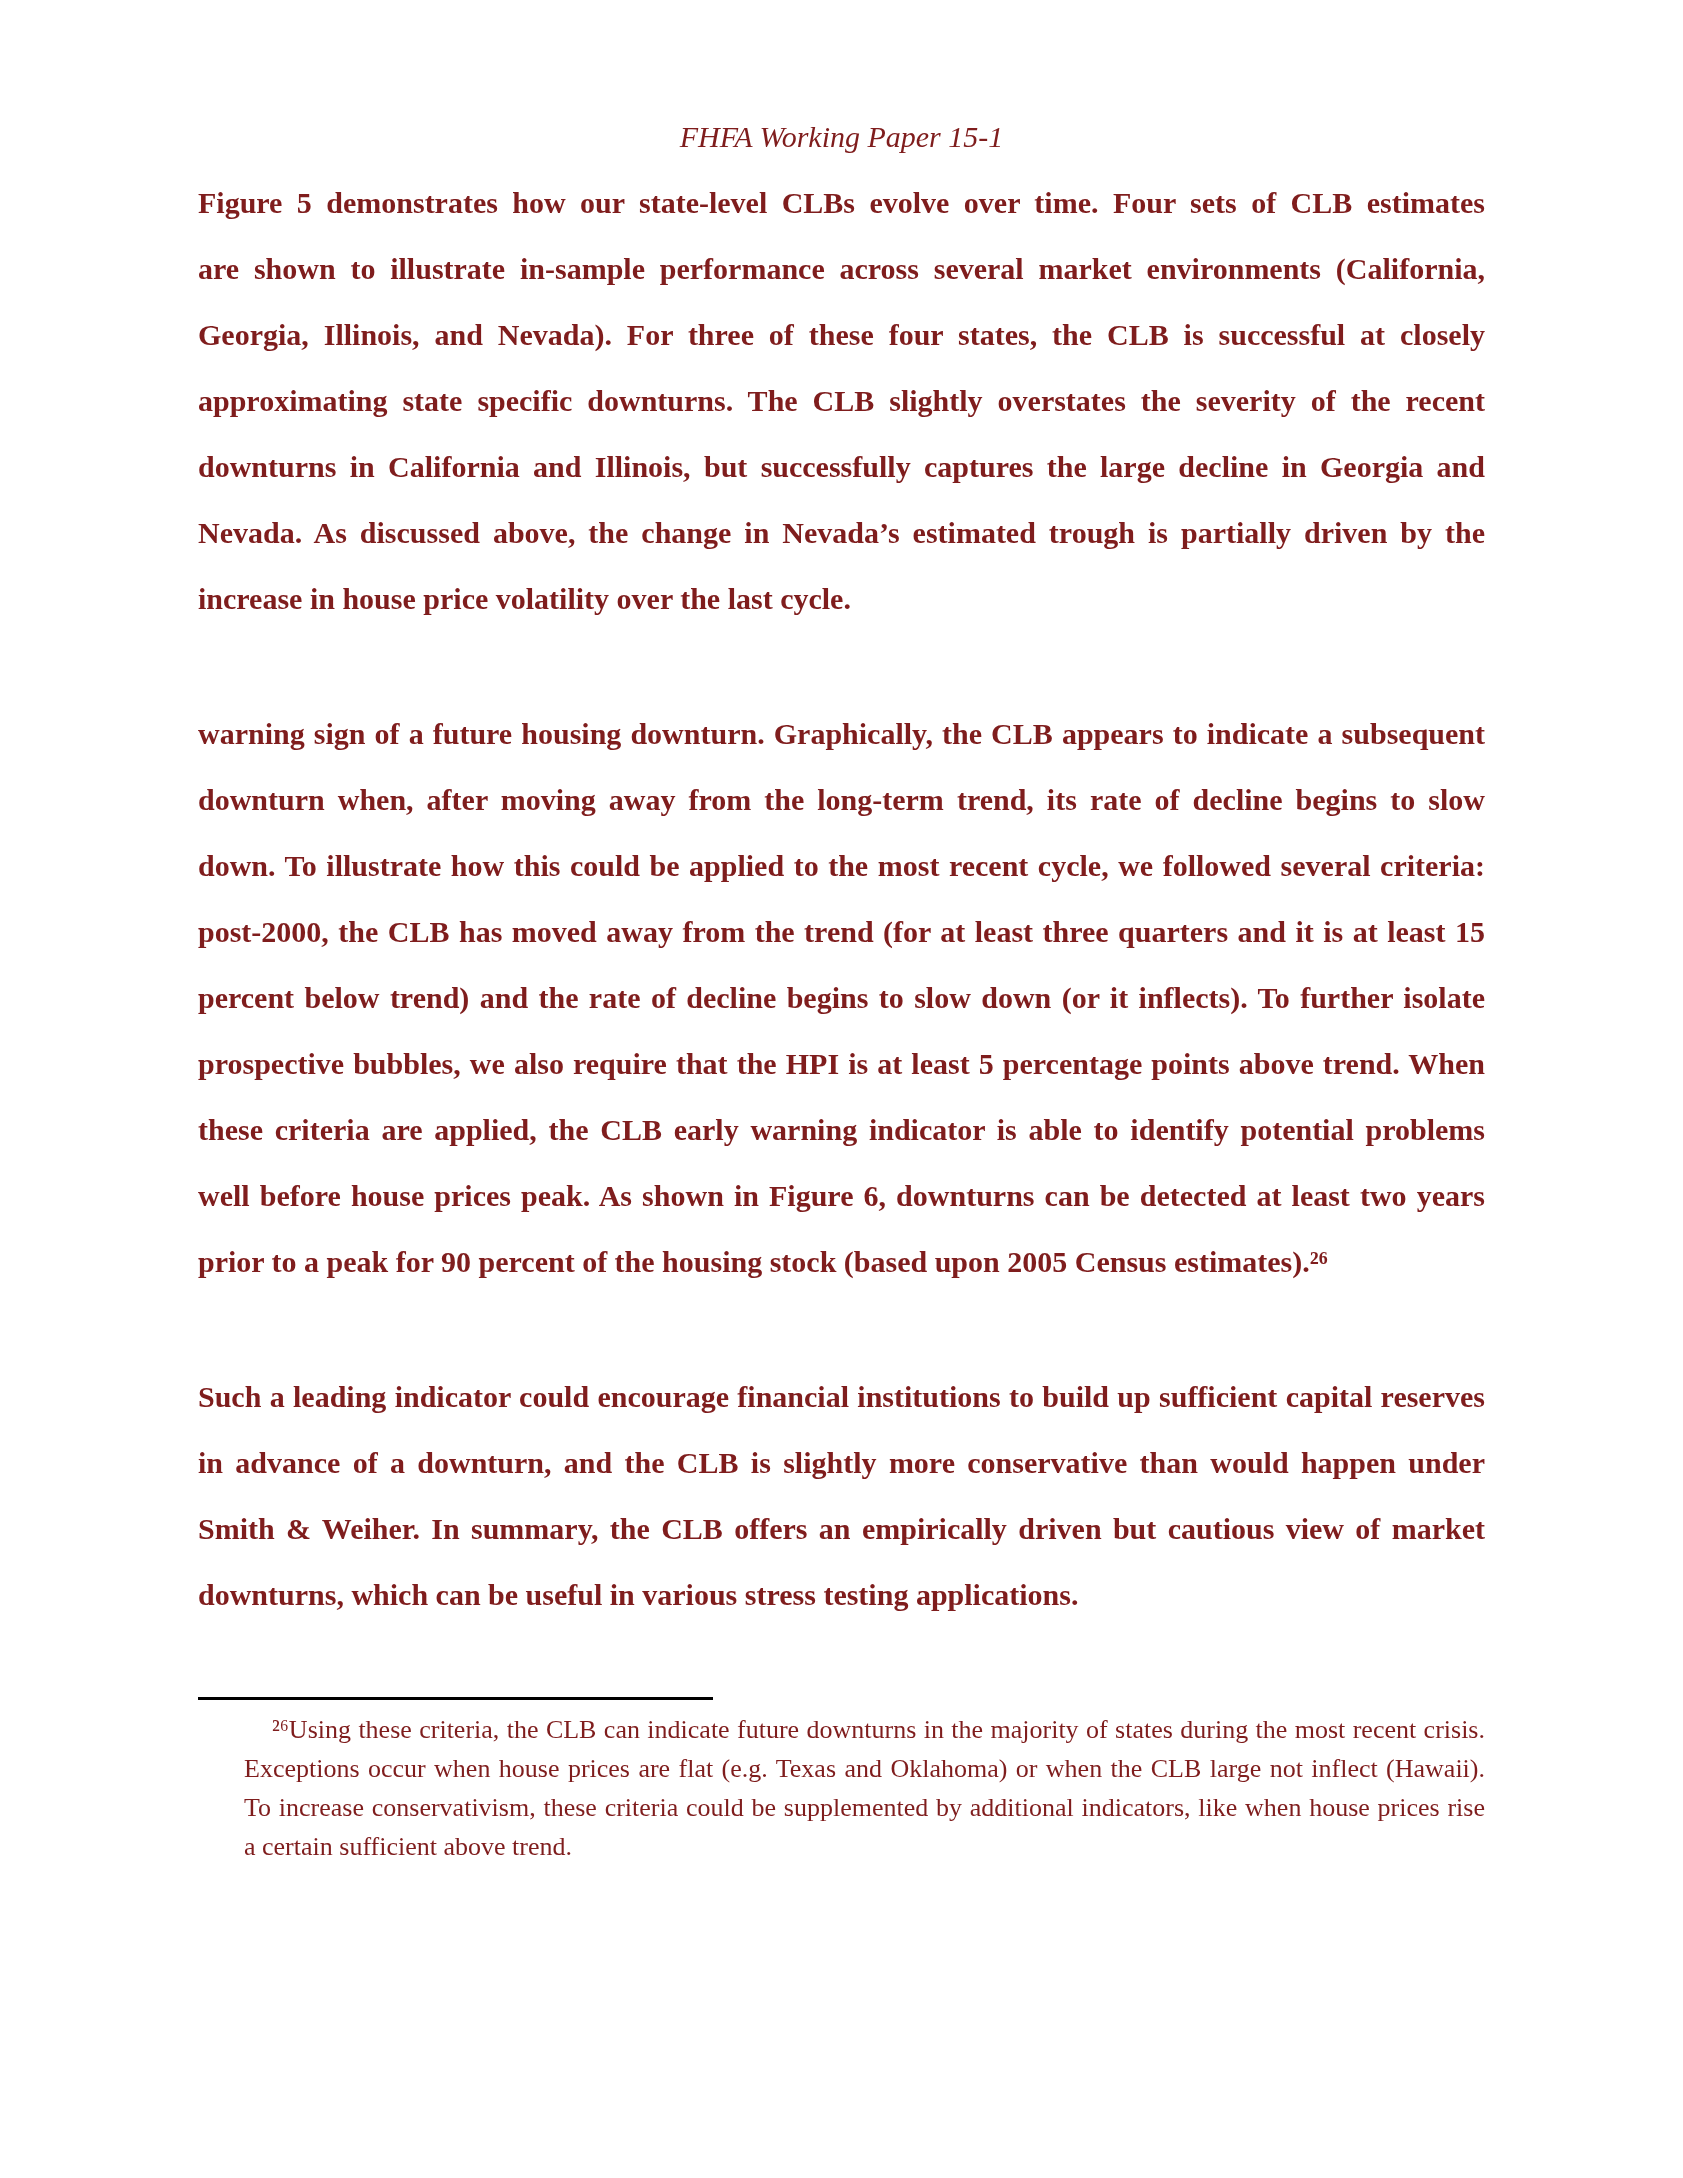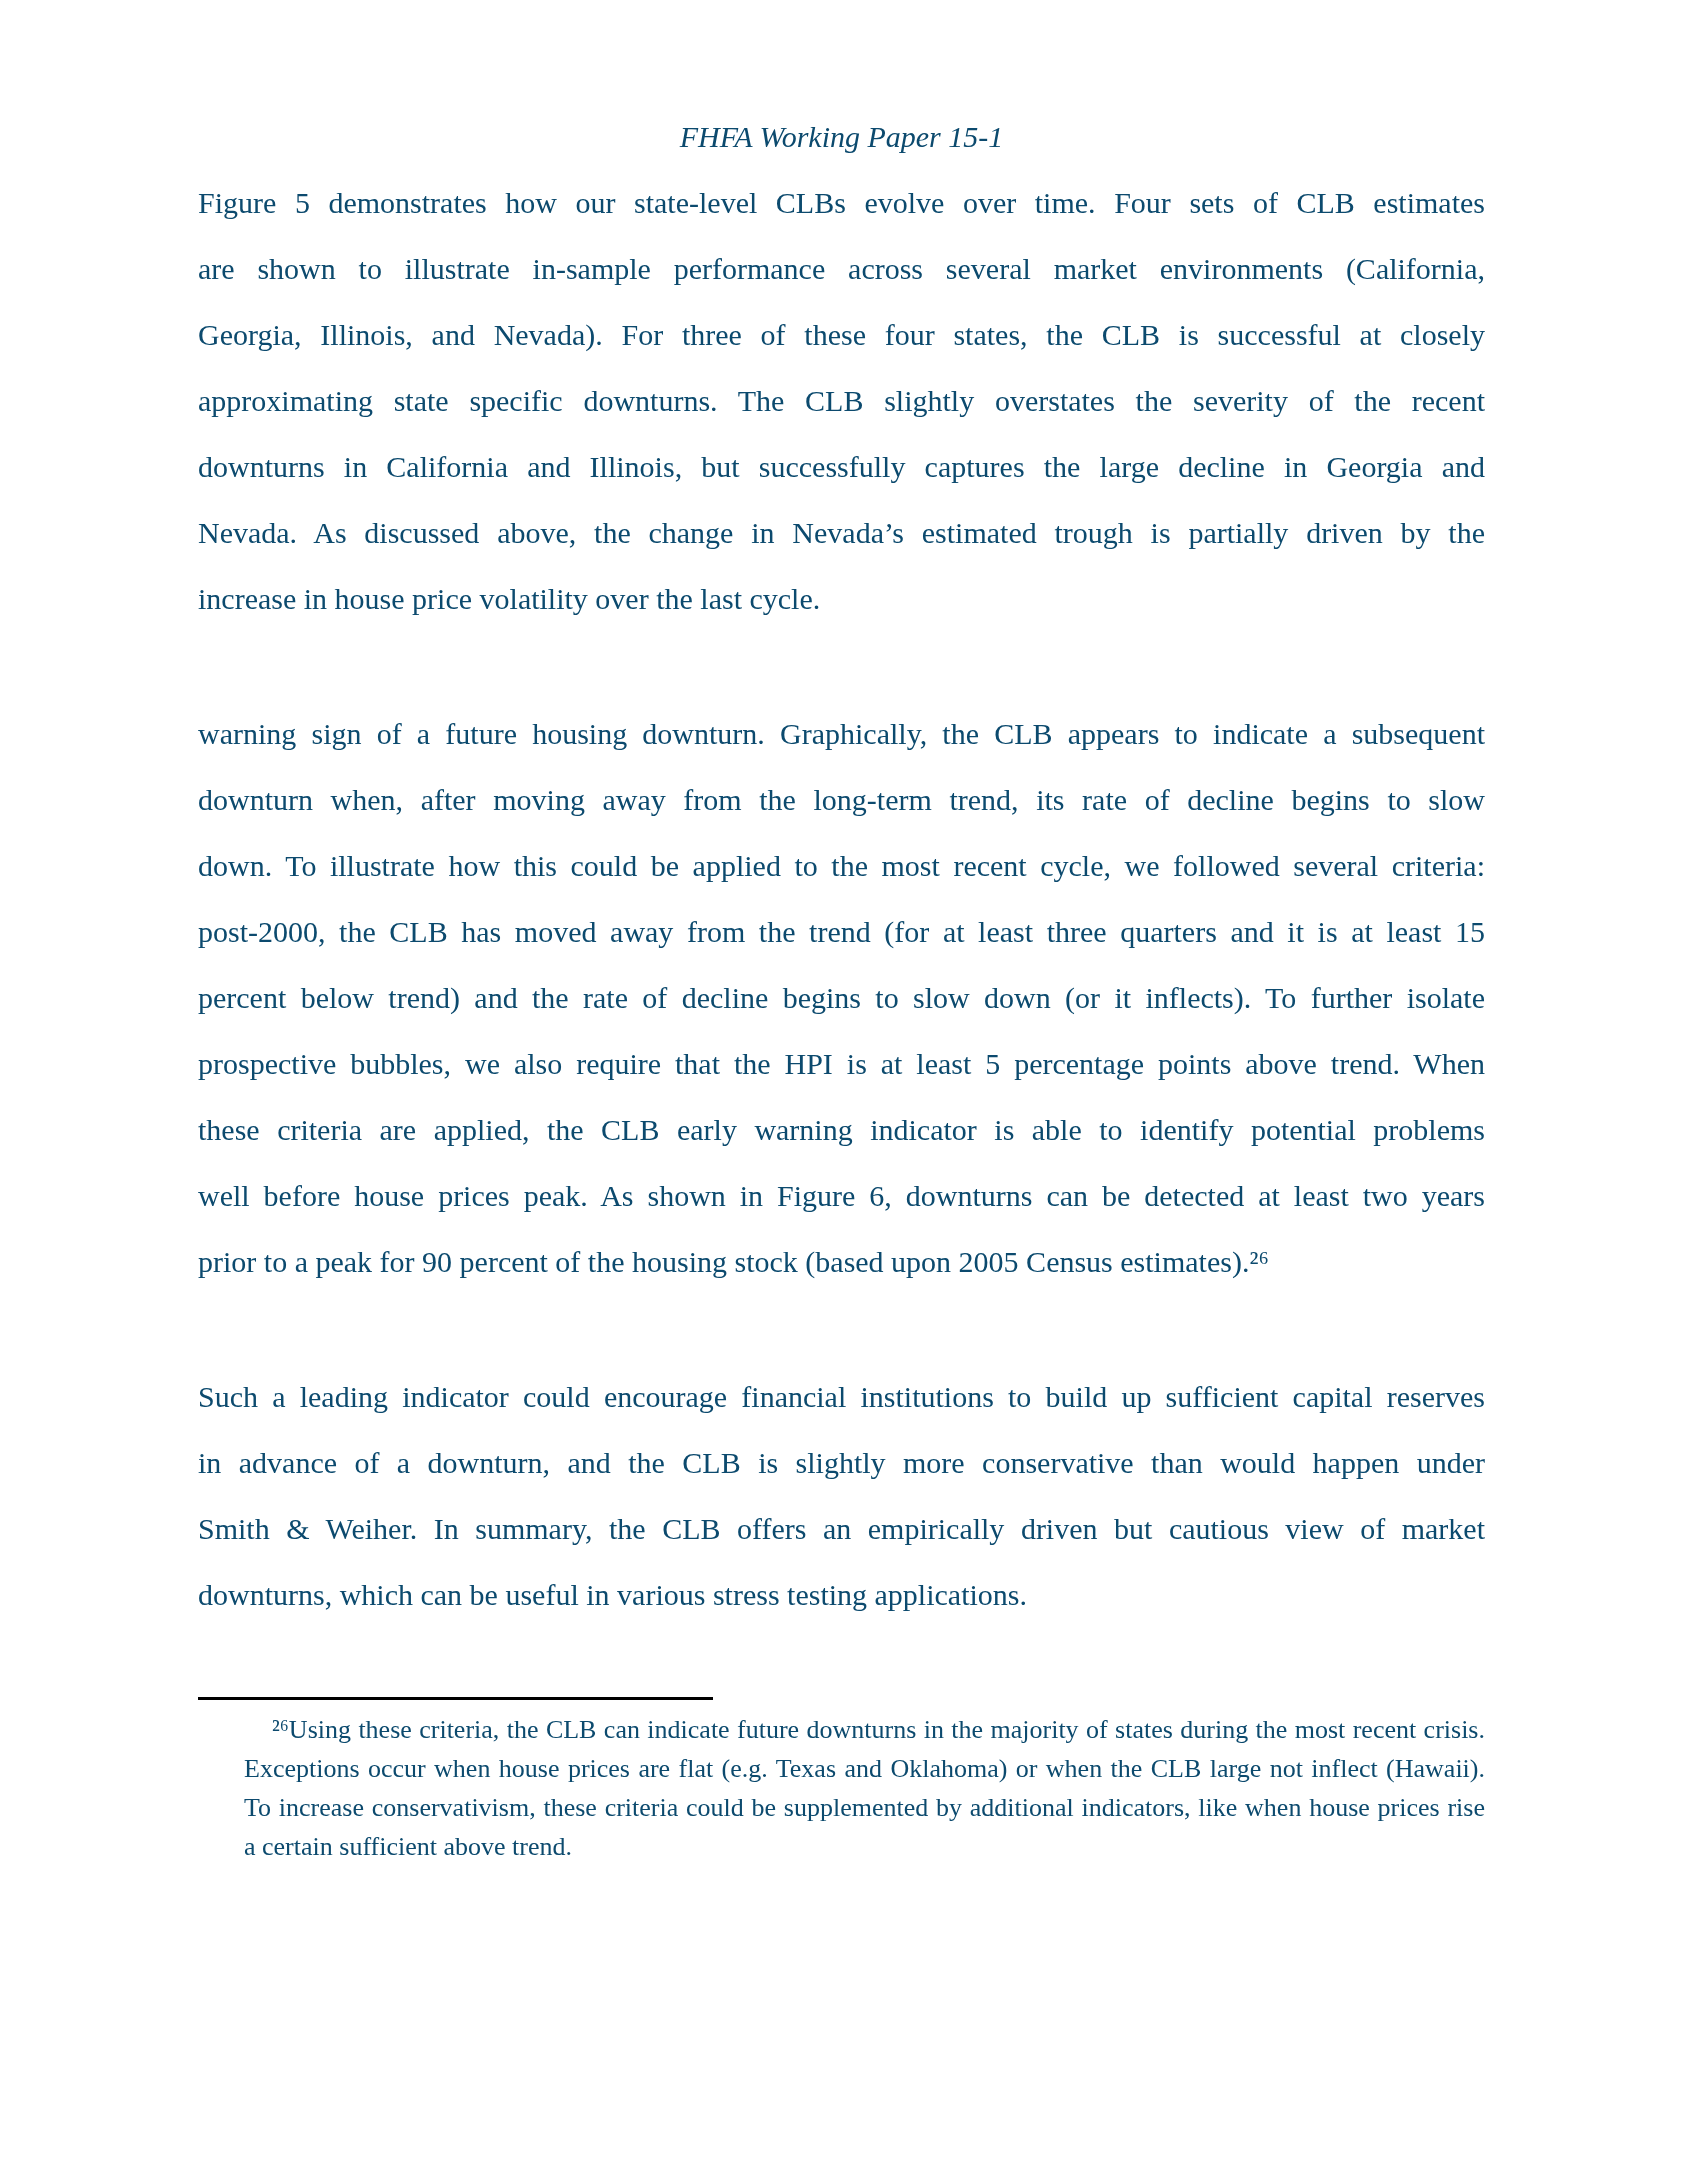--- a/index.html
+++ b/index.html
@@ -5,21 +5,21 @@
   html, body {
     margin: 0;
     padding: 0;
     background: #ffffff;
   }
   .page {
     position: relative;
     width: 1683px;
     height: 1876px;
     background: #ffffff;
-    color: #0c4a6e;
+    color: #7f1d1d;
     font-family: "Liberation Serif", "DejaVu Serif", serif;
     overflow: hidden;
   }
   .running-header {
     position: absolute;
     top: 119px;
     left: 0;
     width: 100%;
     text-align: center;
     font-style: italic;
@@ -35,20 +35,21 @@
   .para {
     margin: 0 0 69px 0;
   }
   .para .line {
     height: 66px;
     line-height: 66px;
     font-size: 30px;
     text-align: justify;
     text-align-last: justify;
     overflow: hidden;
+    font-weight: bold;
   }
   .para .line.last {
     text-align-last: left;
   }
   .footnote-rule {
     width: 515px;
     height: 3px;
     background: #000000;
     margin: 14px 0 10px 0;
   }

